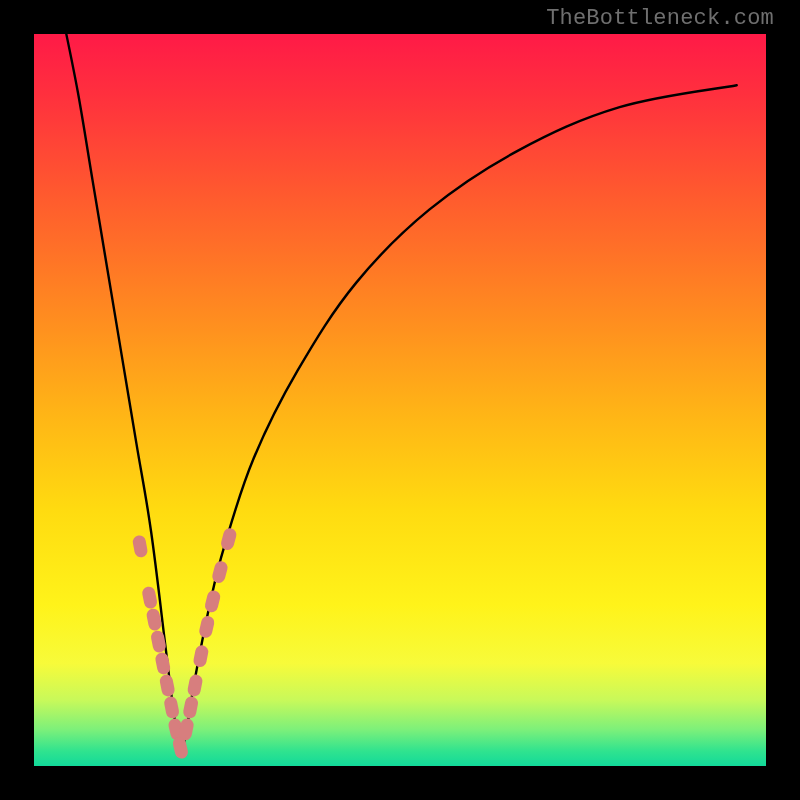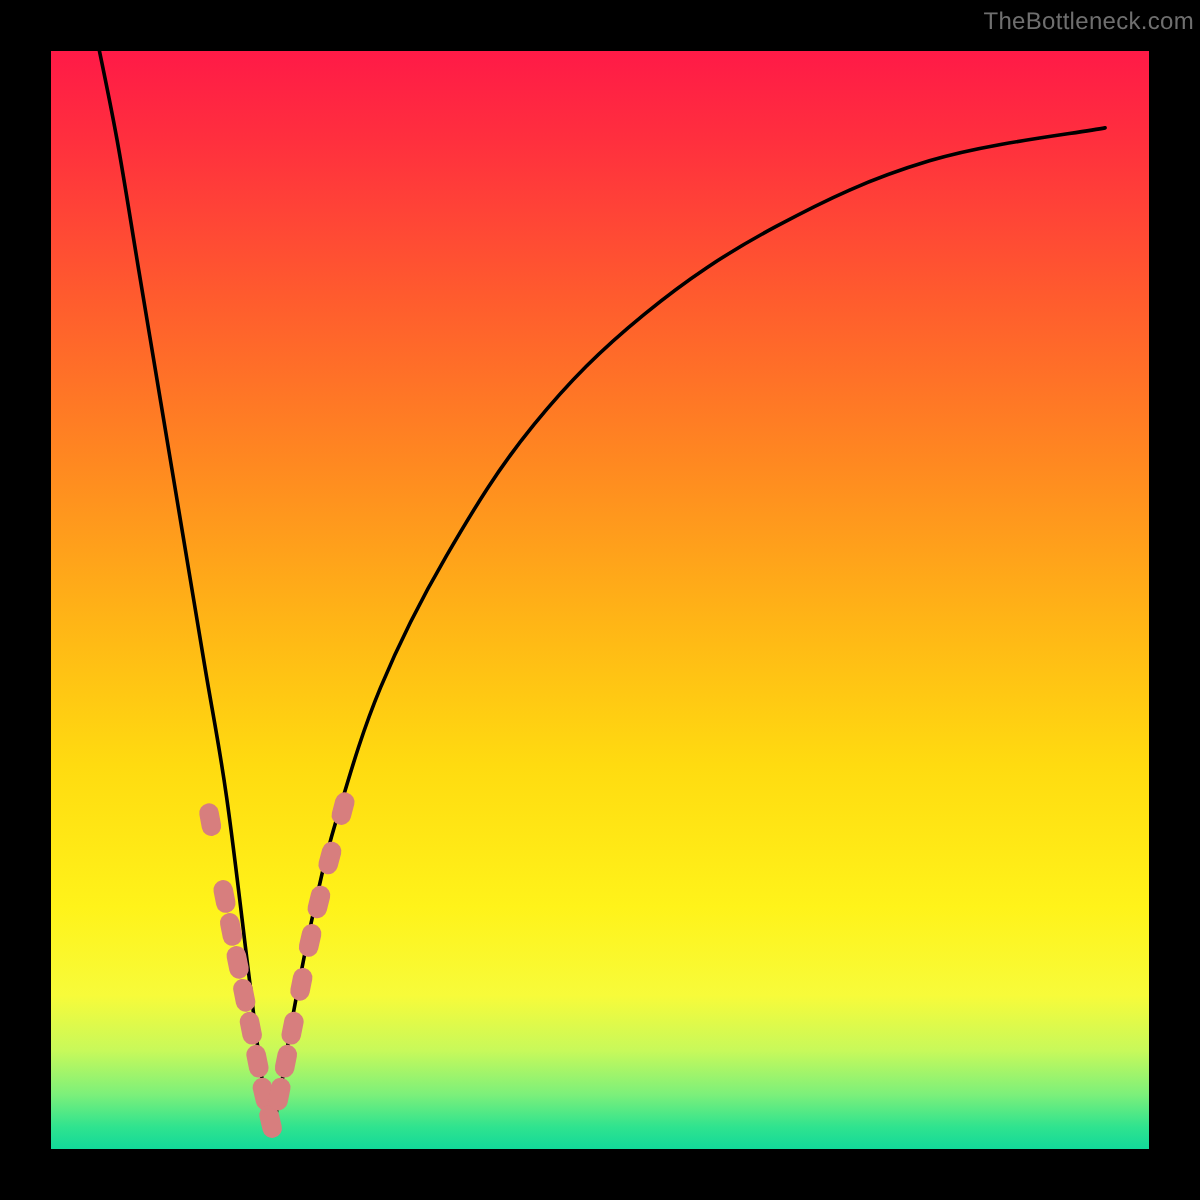--- a/index.html
+++ b/index.html
@@ -38,26 +38,27 @@
       #f7fb3a 86%,
       #c8f95a 91%,
       #7df07a 95%,
       #2fe38f 98%,
       #12d99a 100%
     );
   }
   .attribution {
     position: absolute;
     top: 6px;
-    right: 4px;
+    right: 26px;
     color: #6f6f6f;
-    font-size: 16px;
+    font-size: 22px;
     font-weight: 500;
     letter-spacing: 0.2px;
     user-select: none;
+    font-family: Liberation Mono, monospace;
   }
   svg.curve {
     position: absolute;
     left: 0;
     top: 0;
     width: 732px;
     height: 732px;
     overflow: visible;
   }
 </style>

